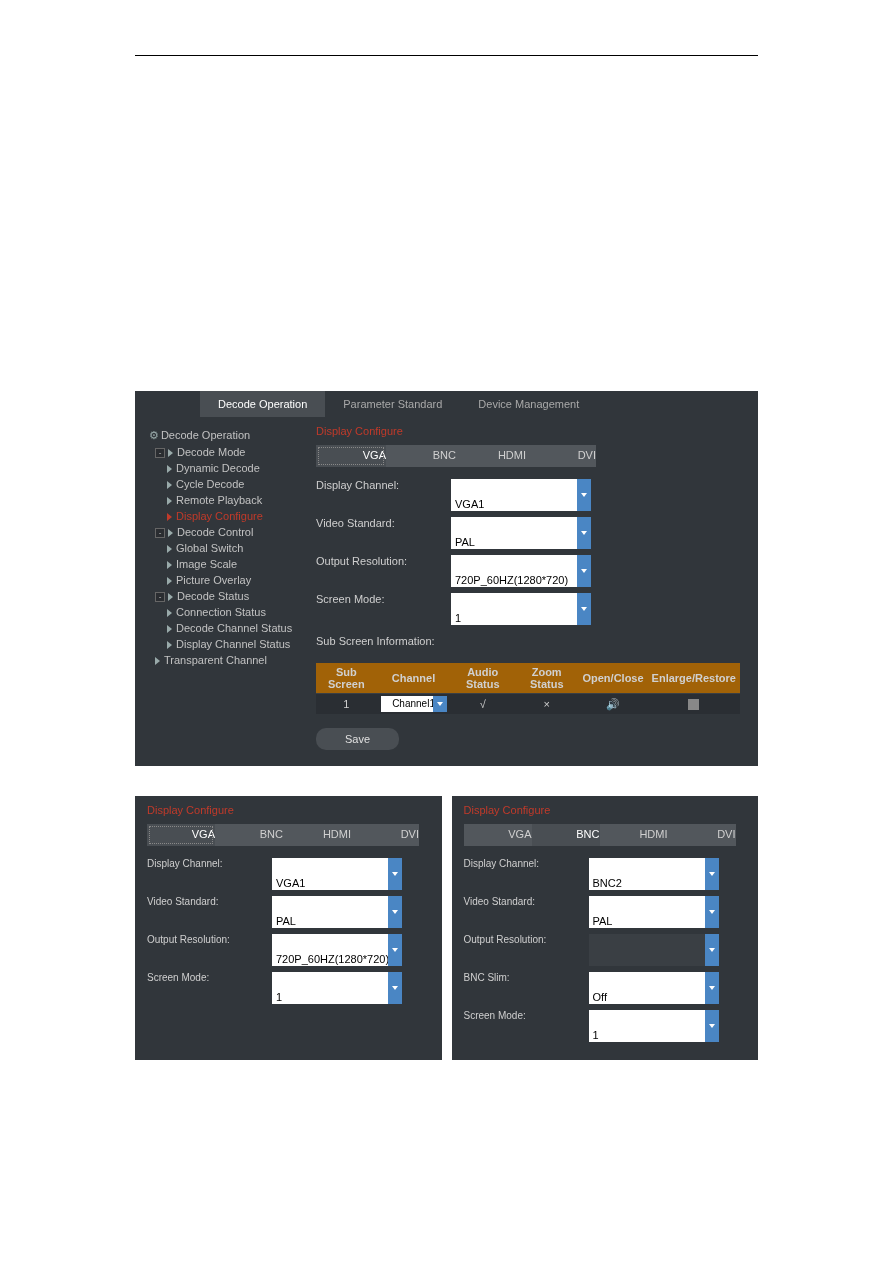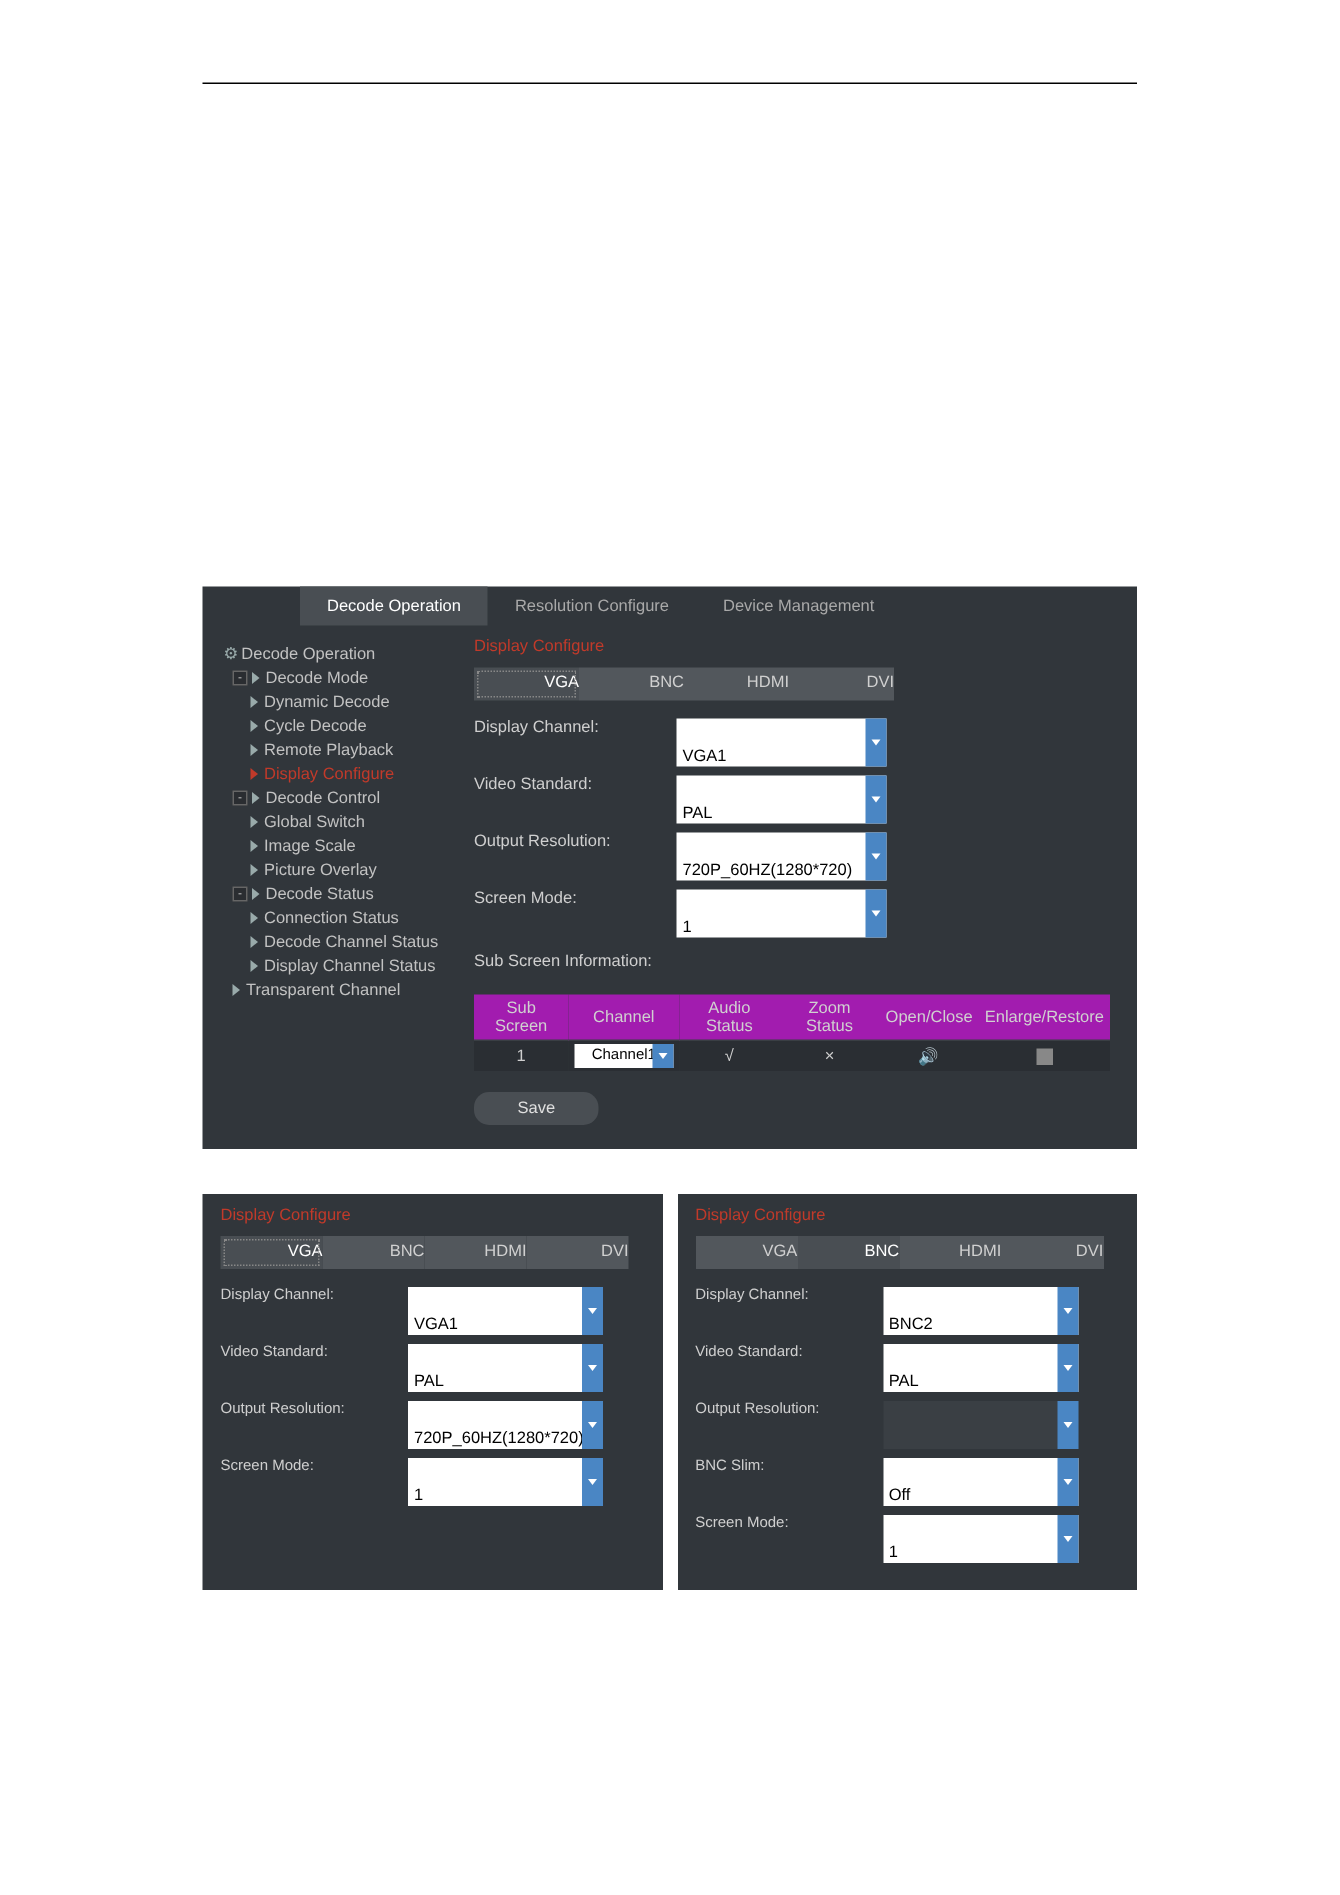--- a/index.html
+++ b/index.html
@@ -30,21 +30,21 @@
 .pill+.pill{margin-left:0}
 .row{display:flex;align-items:flex-start;margin:0 0 6px}
 .lbl{width:135px;font-size:11px;color:#cfcfcf}
 .sel{position:relative;width:140px;height:32px;background:#fff;color:#000;font-size:11px;line-height:18px;padding:16px 4px;box-sizing:border-box}
 .sel-sm{width:62px;background:#fff;display:inline-block;height:16px;line-height:16px;font-size:10px;padding:0 2px;position:relative;color:#000}
 .sel .dd,.sel-sm .dd{position:absolute;right:0;top:0;width:14px;height:100%;background:#4a86c4;display:flex;align-items:center;justify-content:center}
 .sel .dd::after,.sel-sm .dd::after{content:"";border-left:3px solid transparent;border-right:3px solid transparent;border-top:4px solid #fff}
 .sel.blank{background:#3a3f44;color:#888}
 .subhdr{font-size:11px;color:#cfcfcf;margin:10px 0 16px}
 .tbl{width:100%;border-collapse:collapse;font-size:11px}
-.tbl th{background:#a21caf;color:#d0d0d0;font-weight:normal;padding:3px 4px;text-align:center}
+.tbl th{background:#a16207;color:#d0d0d0;font-weight:bold;padding:3px 4px;text-align:center}
 .tbl td{background:#2a2e33;color:#d0d0d0;padding:2px 4px;text-align:center;border-top:1px solid #3a3f44}
 .btn{display:inline-block;background:#494e53;padding:5px 29px;font-size:11px;color:#e0e0e0;margin-top:14px;cursor:pointer;border-radius:10px}
 .icon-sq{display:inline-block;width:11px;height:11px;background:#888;vertical-align:middle}
 .icon-sound{color:#bbb}
 .twoshots{display:flex;gap:10px;margin:0 135px 30px}
 .mini{flex:1;background:#31363b;padding:8px 12px 12px}
 .mini .pill{width:68px}
 .mini .lbl{width:125px;font-size:10px}
 .mini .sel{width:130px}
 .saved-wrap{text-align:center;margin:50px 0 200px}
@@ -53,21 +53,21 @@
 </style>
 </head>
 <body>
 
 <div class="page">
 <div class="hr"></div>
 
 <div class="shot main-shot">
  <div class="tabs indent">
   <div class="tab active">Decode Operation</div>
-  <div class="tab">Resolution Configure</div>
+  <div class="tab">Parameter Standard</div>
   <div class="tab">Device Management</div>
  </div>
  <div class="body">
   <div class="sidebar">
    <div class="tree-item"><span class="gear">⚙</span><span>Decode Operation</span></div>
    <div class="tree-item tree-sub"><span class="box">-</span><span class="tri"></span><span>Decode Mode</span></div>
    <div class="tree-item tree-sub2"><span class="tri"></span><span>Dynamic Decode</span></div>
    <div class="tree-item tree-sub2"><span class="tri"></span><span>Cycle Decode</span></div>
    <div class="tree-item tree-sub2"><span class="tri"></span><span>Remote Playback</span></div>
    <div class="tree-item tree-sub2 active-red"><span class="tri" style="border-left-color:#c13a2a"></span><span>Display Configure</span></div>

